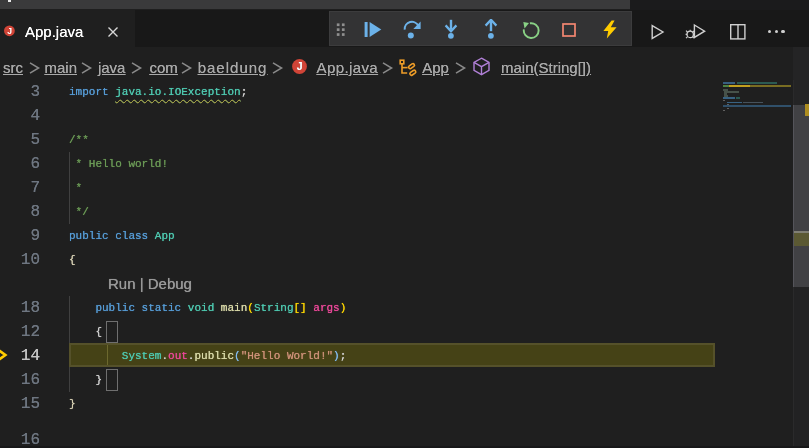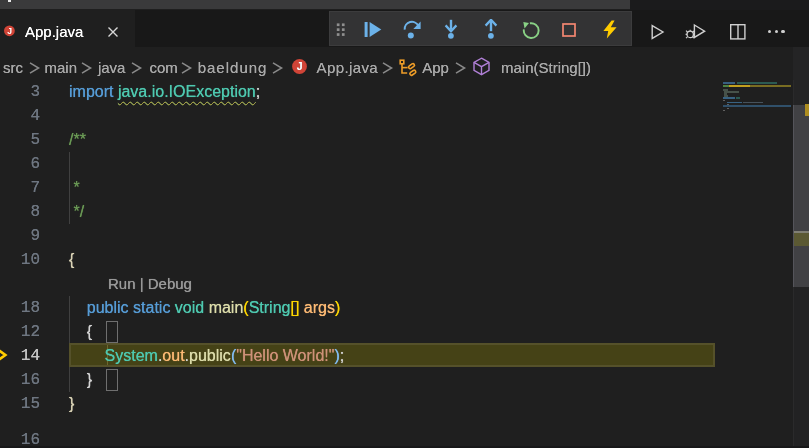--- a/index.html
+++ b/index.html
@@ -7,33 +7,33 @@
   #app { position:relative; width:809px; height:448px; background:#1f1f1f;
          font-family:"Liberation Sans", sans-serif; }
   .abs { position:absolute; }
   
   #titlebar { left:0; top:0; width:630px; height:9px; background:#3a3a3b; }
   #tabbar { left:0; top:10px; width:809px; height:37px; background:#181818; }
   #tab { left:0; top:0; width:135px; height:37px; background:#1f1f1f; }
   #tabname { left:25px; top:3px; height:37px; line-height:37px; font-size:15px; color:#ffffff; text-shadow:0 0 0.5px; }
   #breadcrumb { left:0; top:47px; width:809px; height:33px; background:#1f1f1f;
      font-size:15px; color:#a9a9a9; text-shadow:0 0 0.4px; }
-  #breadcrumb span { position:absolute; top:12px; white-space:pre; }
+  #breadcrumb span { position:absolute; top:12px; white-space:pre;text-decoration:underline; }
   
   #dtb { left:329px; top:10.5px; width:303px; height:35px; background:#333334;
          border:1px solid #3c3c3d; border-radius:0; }
   
   .ln { position:absolute; left:0; width:40px; text-align:right; height:24px;
         line-height:24px; font-family:"Liberation Mono",monospace; font-size:16px;
         color:#6e7681; text-shadow:0 0 0.5px; }
   .cl { position:absolute; left:69px; height:24px; line-height:24px; white-space:pre;
-        font-family:Liberation Sans, sans-serif; font-size:16px; color:#d4d4d4;
+        font-family:Liberation Mono, monospace; font-size:11px; color:#d4d4d4;
         text-shadow:0 0 0.7px; }
   .kw { color:#569cd6; } .ty { color:#4ec9b0; } .fn { color:#dcdcaa; }
-  .vr { color:#fdba74; } .st { color:#ce9178; } .cm { color:#6a9955; }
+  .vr { color:#ec4899; } .st { color:#ce9178; } .cm { color:#6a9955; }
   .b1 { color:#ffd700; } .b3 { color:#83bcf1; } .wh { color:#d4d4d4; }
   .sq { text-decoration:underline; text-decoration-style:wavy;
         text-decoration-color:#b5952b; text-decoration-thickness:1px;
         text-underline-offset:4px; }
   .guide { position:absolute; width:1px; background:#404040; }
   .bbox { position:absolute; width:12px; height:22px; border:1px solid #6f6f6f; }
 </style>
 </head>
 <body>
 <div id="app">
@@ -196,22 +196,24 @@
   <div class="ln" style="top:368px">16</div>
   <div class="ln" style="top:392px">15</div>
   <div class="ln" style="top:428px">16</div>
 
   <svg class="abs" style="left:-4px;top:347px" width="12" height="16" viewBox="0 0 12 16">
     <path d="M2 2.6 L9.4 8 L2 13.4" fill="none" stroke="#ffcc00" stroke-width="2.6"></path>
   </svg>
 
   <div class="cl" style="top:80px"><span class="kw">import</span> <span class="ty sq">java.io.IOException</span><span class="wh">;</span></div>
   <div class="cl" style="top:128px"><span class="cm">/**</span></div>
+  <div class="cl" style="top:152px"><span class="cm"> * Hello world!</span></div>
   <div class="cl" style="top:176px"><span class="cm"> *</span></div>
   <div class="cl" style="top:200px"><span class="cm"> */</span></div>
+  <div class="cl" style="top:224px"><span class="kw">public class</span> <span class="ty">App</span></div>
   <div class="cl" style="top:248px"><span style="color:#d9d2b5">{</span></div>
   <div class="cl" style="top:272px;font-family:'Liberation Sans',sans-serif;font-size:15px;color:#9a9a9a;left:108px">Run | Debug</div>
   <div class="cl" style="top:296px">    <span class="kw">public static</span> <span class="ty">void</span> <span class="fn">main</span><span class="b1">(</span><span class="ty">String</span><span class="b1">[]</span> <span class="vr">args</span><span class="b1">)</span></div>
   <div class="cl" style="top:320px">    <span class="wh">{</span></div>
   <div class="cl" style="top:344px">        <span class="ty">System</span><span class="wh">.</span><span class="vr">out</span><span class="wh">.</span><span class="fn">public</span><span class="b3">(</span><span class="st">"Hello World!"</span><span class="b3">)</span><span class="wh">;</span></div>
   <div class="cl" style="top:368px">    <span class="wh">}</span></div>
   <div class="cl" style="top:392px"><span style="color:#d9d2b5">}</span></div>
 
   <div class="abs" style="left:723px;top:81.5px;width:12px;height:2px;background:#385f80;"></div>
   <div class="abs" style="left:737px;top:81.5px;width:40px;height:2px;background:#2b5a52;"></div>

